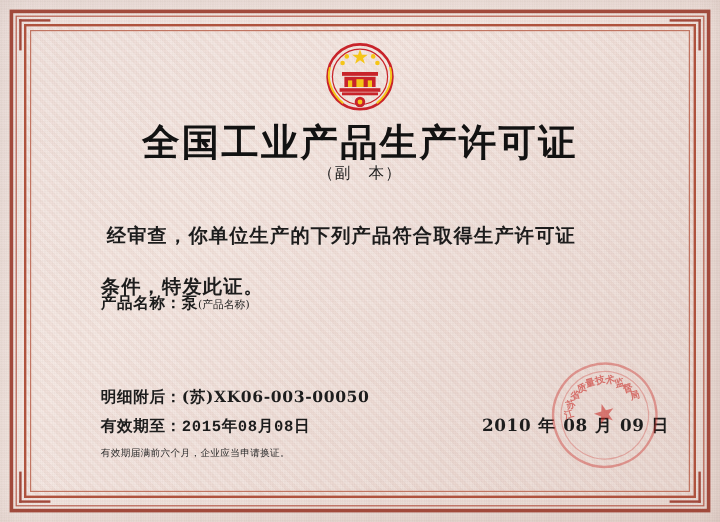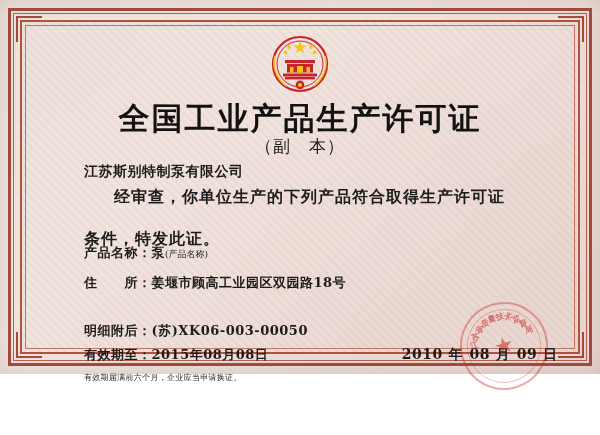--- a/index.html
+++ b/index.html
@@ -11,21 +11,21 @@
     width: 600px;
     height: 435px;
     font-family: "DejaVu Sans", sans-serif;
     overflow: hidden;
   }
 
   
   #certificate {
     position: relative;
     width: 600px;
-    height: 374px;
+    height: 435px;
     background: linear-gradient(135deg, #efe2dd 0%, #f3e6e0 35%, #ecdcd6 70%, #e8d6cf 100%);
     box-sizing: border-box;
   }
 
   
   #paper-texture {
     position: absolute;
     inset: 0;
     background:
       repeating-linear-gradient(0deg, rgba(255,255,255,0.05) 0 1px, rgba(0,0,0,0.012) 1px 2px),
@@ -108,39 +108,39 @@
     letter-spacing: 2px;
     color: #121212;
     white-space: nowrap;
   }
   #title-sub {
     position: absolute;
     top: 105px;
     left: 0; right: 0;
     text-align: center;
     font-family: "DejaVu Serif", serif;
-    font-size: 17px;
+    font-size: 13px;
     letter-spacing: 1px;
     color: #1a1a1a;
   }
 
   
   #company-name {
     position: absolute;
     top: 133px;
     left: 54px;
     font-family: "DejaVu Serif", serif;
     font-weight: bold;
     font-size: 14px;
     letter-spacing: 0.5px;
   }
   #statement-1 {
     position: absolute;
     top: 157px;
-    left: 84px;
+    left: 59px;
     font-family: "DejaVu Serif", serif;
     font-weight: bold;
     font-size: 16px;
     letter-spacing: 1px;
     white-space: nowrap;
   }
   #statement-2 {
     position: absolute;
     top: 184px;
     left: 54px;
@@ -170,21 +170,21 @@
   .field-note {
     font-size: 9px;
     font-weight: normal;
     letter-spacing: 0;
   }
 
   #row-product   { top: 214px; }
   #row-address   { top: 244px; }
   #row-factory   { top: 268px; }
   #row-certno    { top: 292px; }
-  #row-valid     { top: 316px; }
+  #row-valid     { top: 316px; font-family: Liberation Mono, monospace; }
 
   
   #date-line {
     position: absolute;
     top: 316px;
     right: 12px;
     font-family: "DejaVu Serif", serif;
     font-size: 14px;
     font-weight: bold;
     letter-spacing: 1px;
@@ -314,31 +314,27 @@
             <circle cx="36" cy="51" r="4.4"></circle>
           </g>
           <circle cx="36" cy="51" r="2" fill="#f5c518"></circle>
         </svg>
       </div>
     </div>
 
     <div id="title-main">全国工业产品生产许可证</div>
     <div id="title-sub">（副　本）</div>
 
-    <div id="company-name">江苏斯别特制泵有限公司</div>
     <div id="statement-1">经审查，你单位生产的下列产品符合取得生产许可证</div>
     <div id="statement-2">条件，特发此证。</div>
 
     <div class="field-row" id="row-product">
       <span class="field-label">产品名称：</span><span class="field-value">泵</span><span class="field-note">(产品名称)</span>
     </div>
 
-    <div class="field-row" id="row-address">
-      <span class="field-label">住　　所：</span><span class="field-value">姜堰市顾高工业园区双园路18号</span>
-    </div>
 
 
     <div class="field-row" id="row-certno">
       <span class="field-label">明细附后：</span><span class="field-value">(苏)XK06-003-00050</span>
     </div>
 
     <div class="field-row" id="row-valid">
       <span class="field-label">有效期至：</span><span class="field-value">2015年08月08日</span>
     </div>
 

